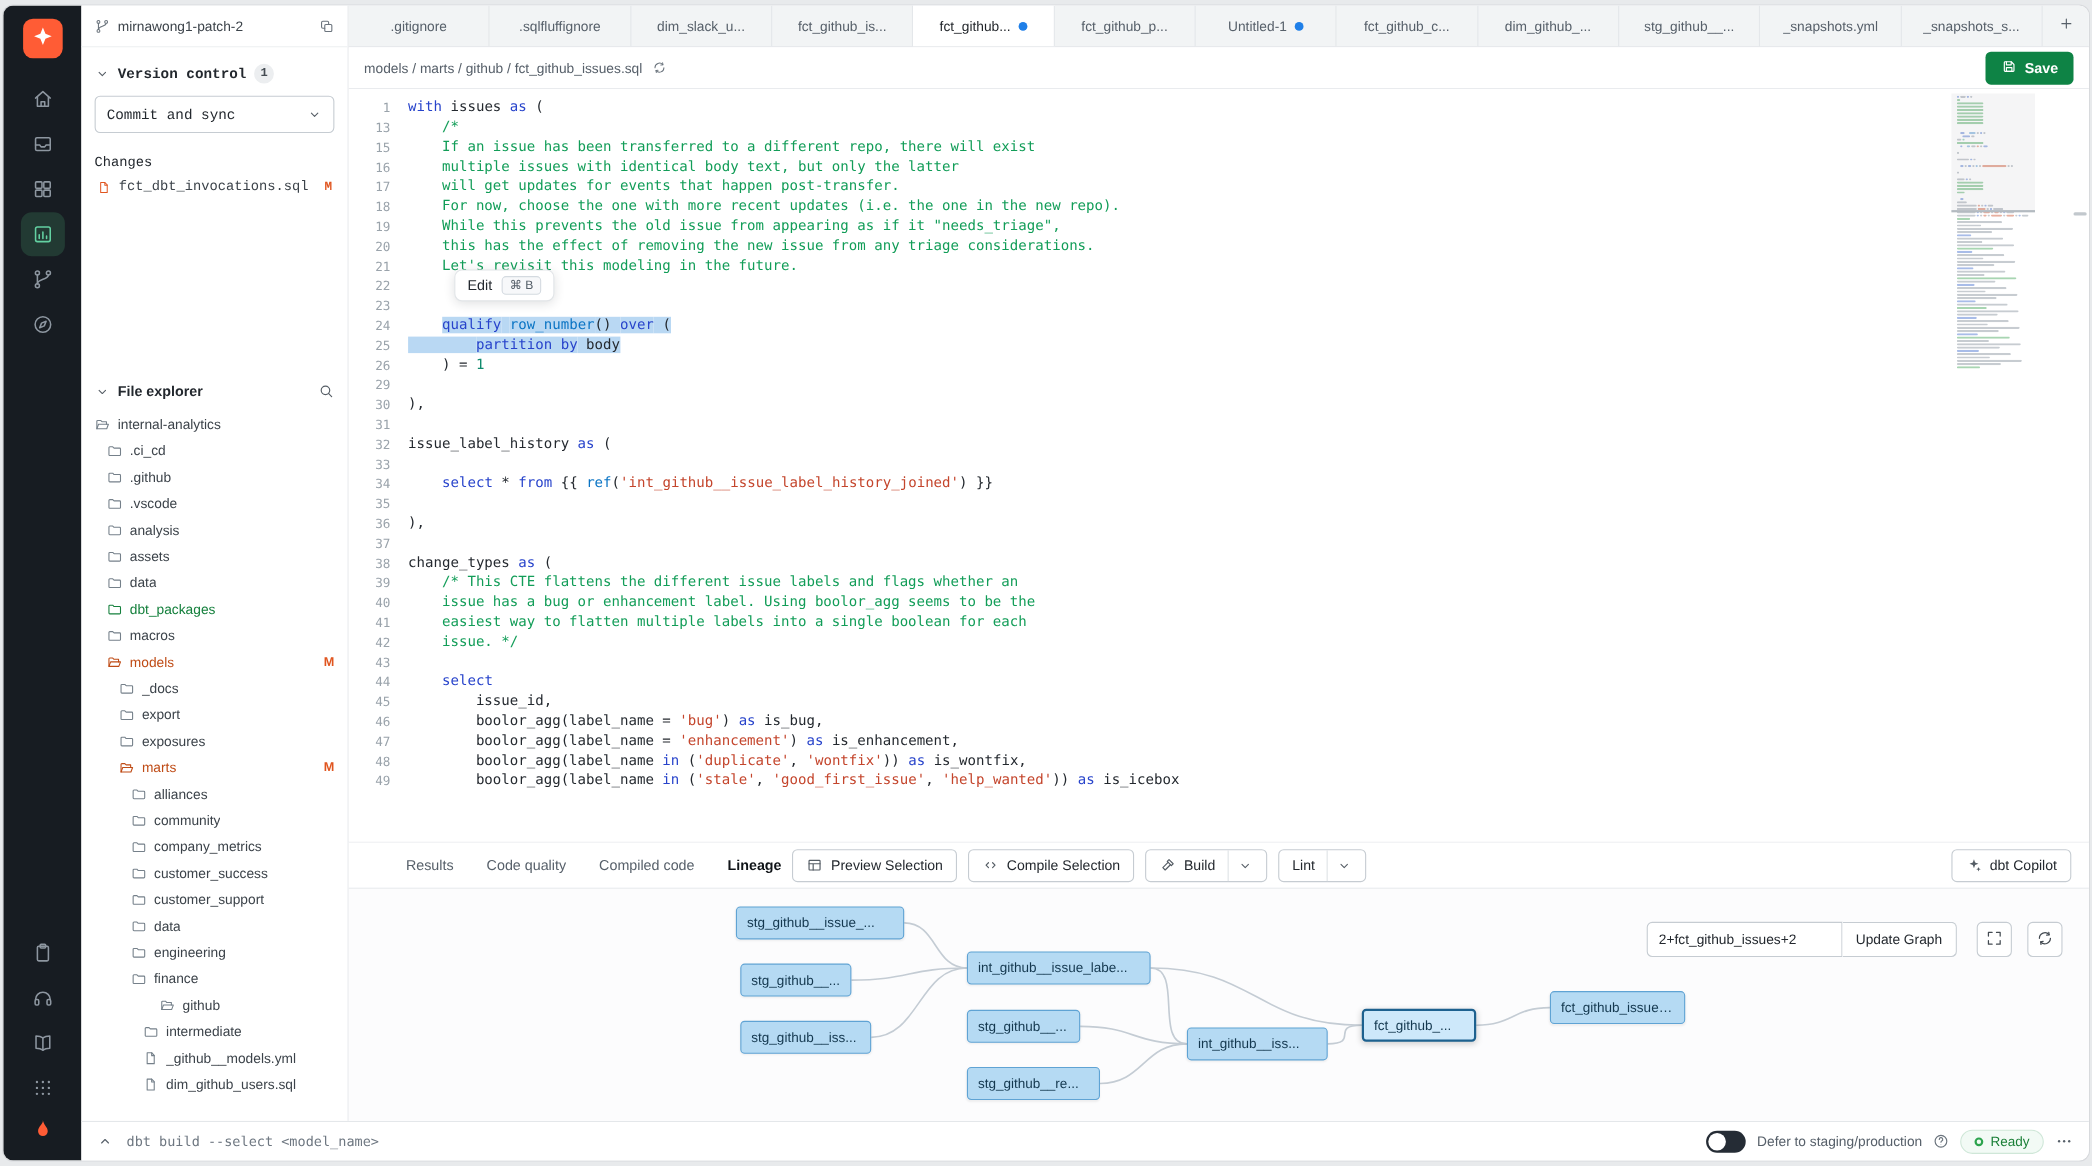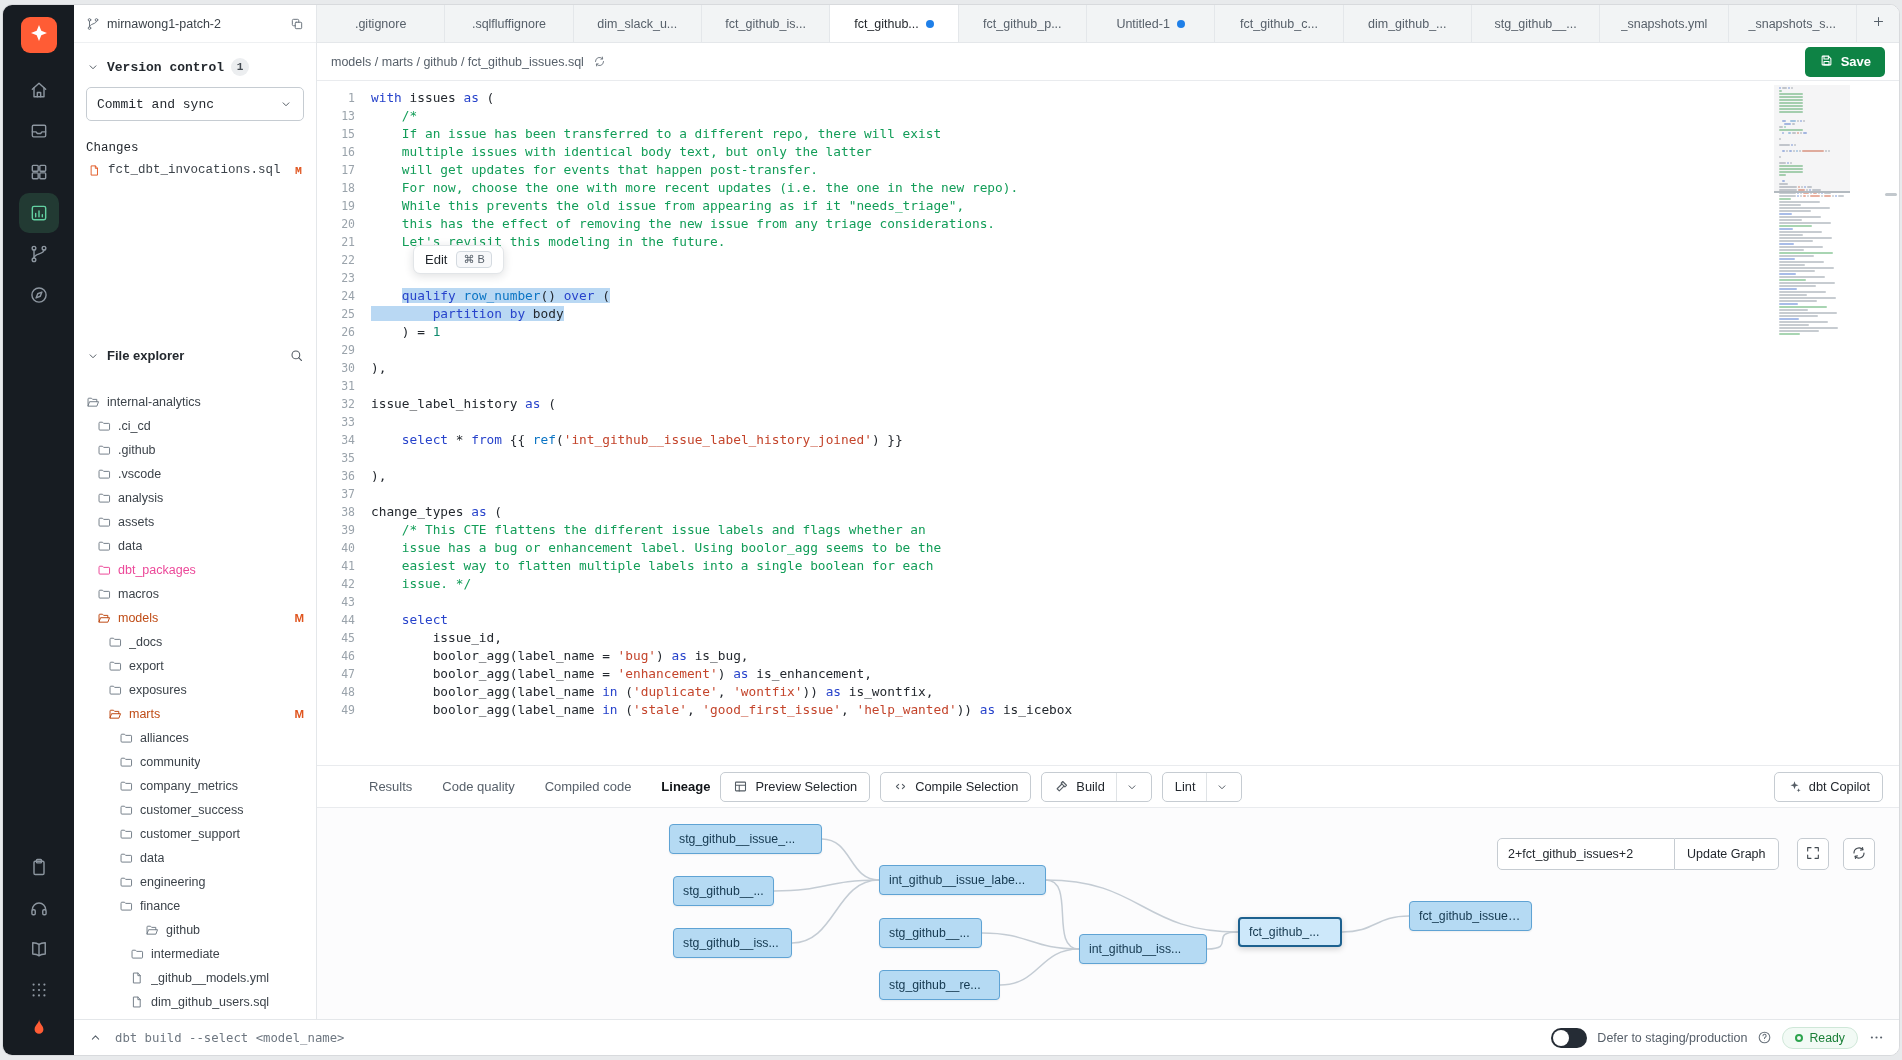--- a/index.html
+++ b/index.html
@@ -38,26 +38,26 @@
                  font-size:11px; font-weight:600; display:flex; align-items:center; justify-content:center; padding:0 5px; }
   .commit-btn { margin:2px 12px 12px; height:34px; border:1px solid #c6ccd2; border-radius:5px; background:#fff;
                 display:flex; align-items:center; justify-content:space-between; padding:0 10px;
                 font-size:13px; color:#23282e; cursor:pointer; width:calc(100% - 24px); }
   .commit-btn .icon { color:#555d65; display:flex; }
   .changes-label { padding:8px 12px 4px; font-size:12.5px; color:#23282e; }
   .change-row { display:flex; align-items:center; gap:7px; padding:4px 14px; font-size:12.5px; color:#3c434a; cursor:pointer; }
   .change-row .icon { color:var(--modified-orange,#e0551f); display:flex; }
   .m-badge { margin-left:auto; color:var(--modified-orange,#e0551f); font-weight:700; font-size:11.5px; }
   .fe-header .search-btn { margin-left:auto; color:#555d65; cursor:pointer; display:flex; }
-  .tree { flex:1; overflow:hidden; padding-top:2px;margin-top:16px; }
+  .tree { flex:1; overflow:hidden; padding-top:2px; }
   .tree-row { height:24px; display:flex; align-items:center; gap:7px; font-size:12.5px; color:#3c434a;
               padding-right:12px; cursor:pointer; }
   .tree-row .icon { color:#75808a; flex-shr ink:0; display:flex; }
   .tree-row .name { white-space:nowrap; overflow:hidden; text-overflow:ellipsis; }
-  .tree-row.muted, .tree-row.muted .icon { color:#ec4899; }
+  .tree-row.muted, .tree-row.muted .icon { color:#15803d; }
   .tree-row.modified, .tree-row.modified .icon { color:#bf4b15; }
 
   
   .main { flex:1; display:flex; flex-direction:column; min-width:0; }
   .tabbar { height:38px; flex-shrink:0; background:#f2f4f5; display:flex; align-items:stretch;
             border-bottom:1px solid #e4e7ea; }
   #tabstrip { display:flex; flex:1; min-width:0; }
   .tab { flex:1 1 0; min-width:0; max-width:152px; display:flex; align-items:center; justify-content:center;
          gap:7px; padding:0 12px; font-size:12.5px; color:#57606a; border-right:1px solid #e4e7ea;
          white-space:nowrap; cursor:pointer; }

